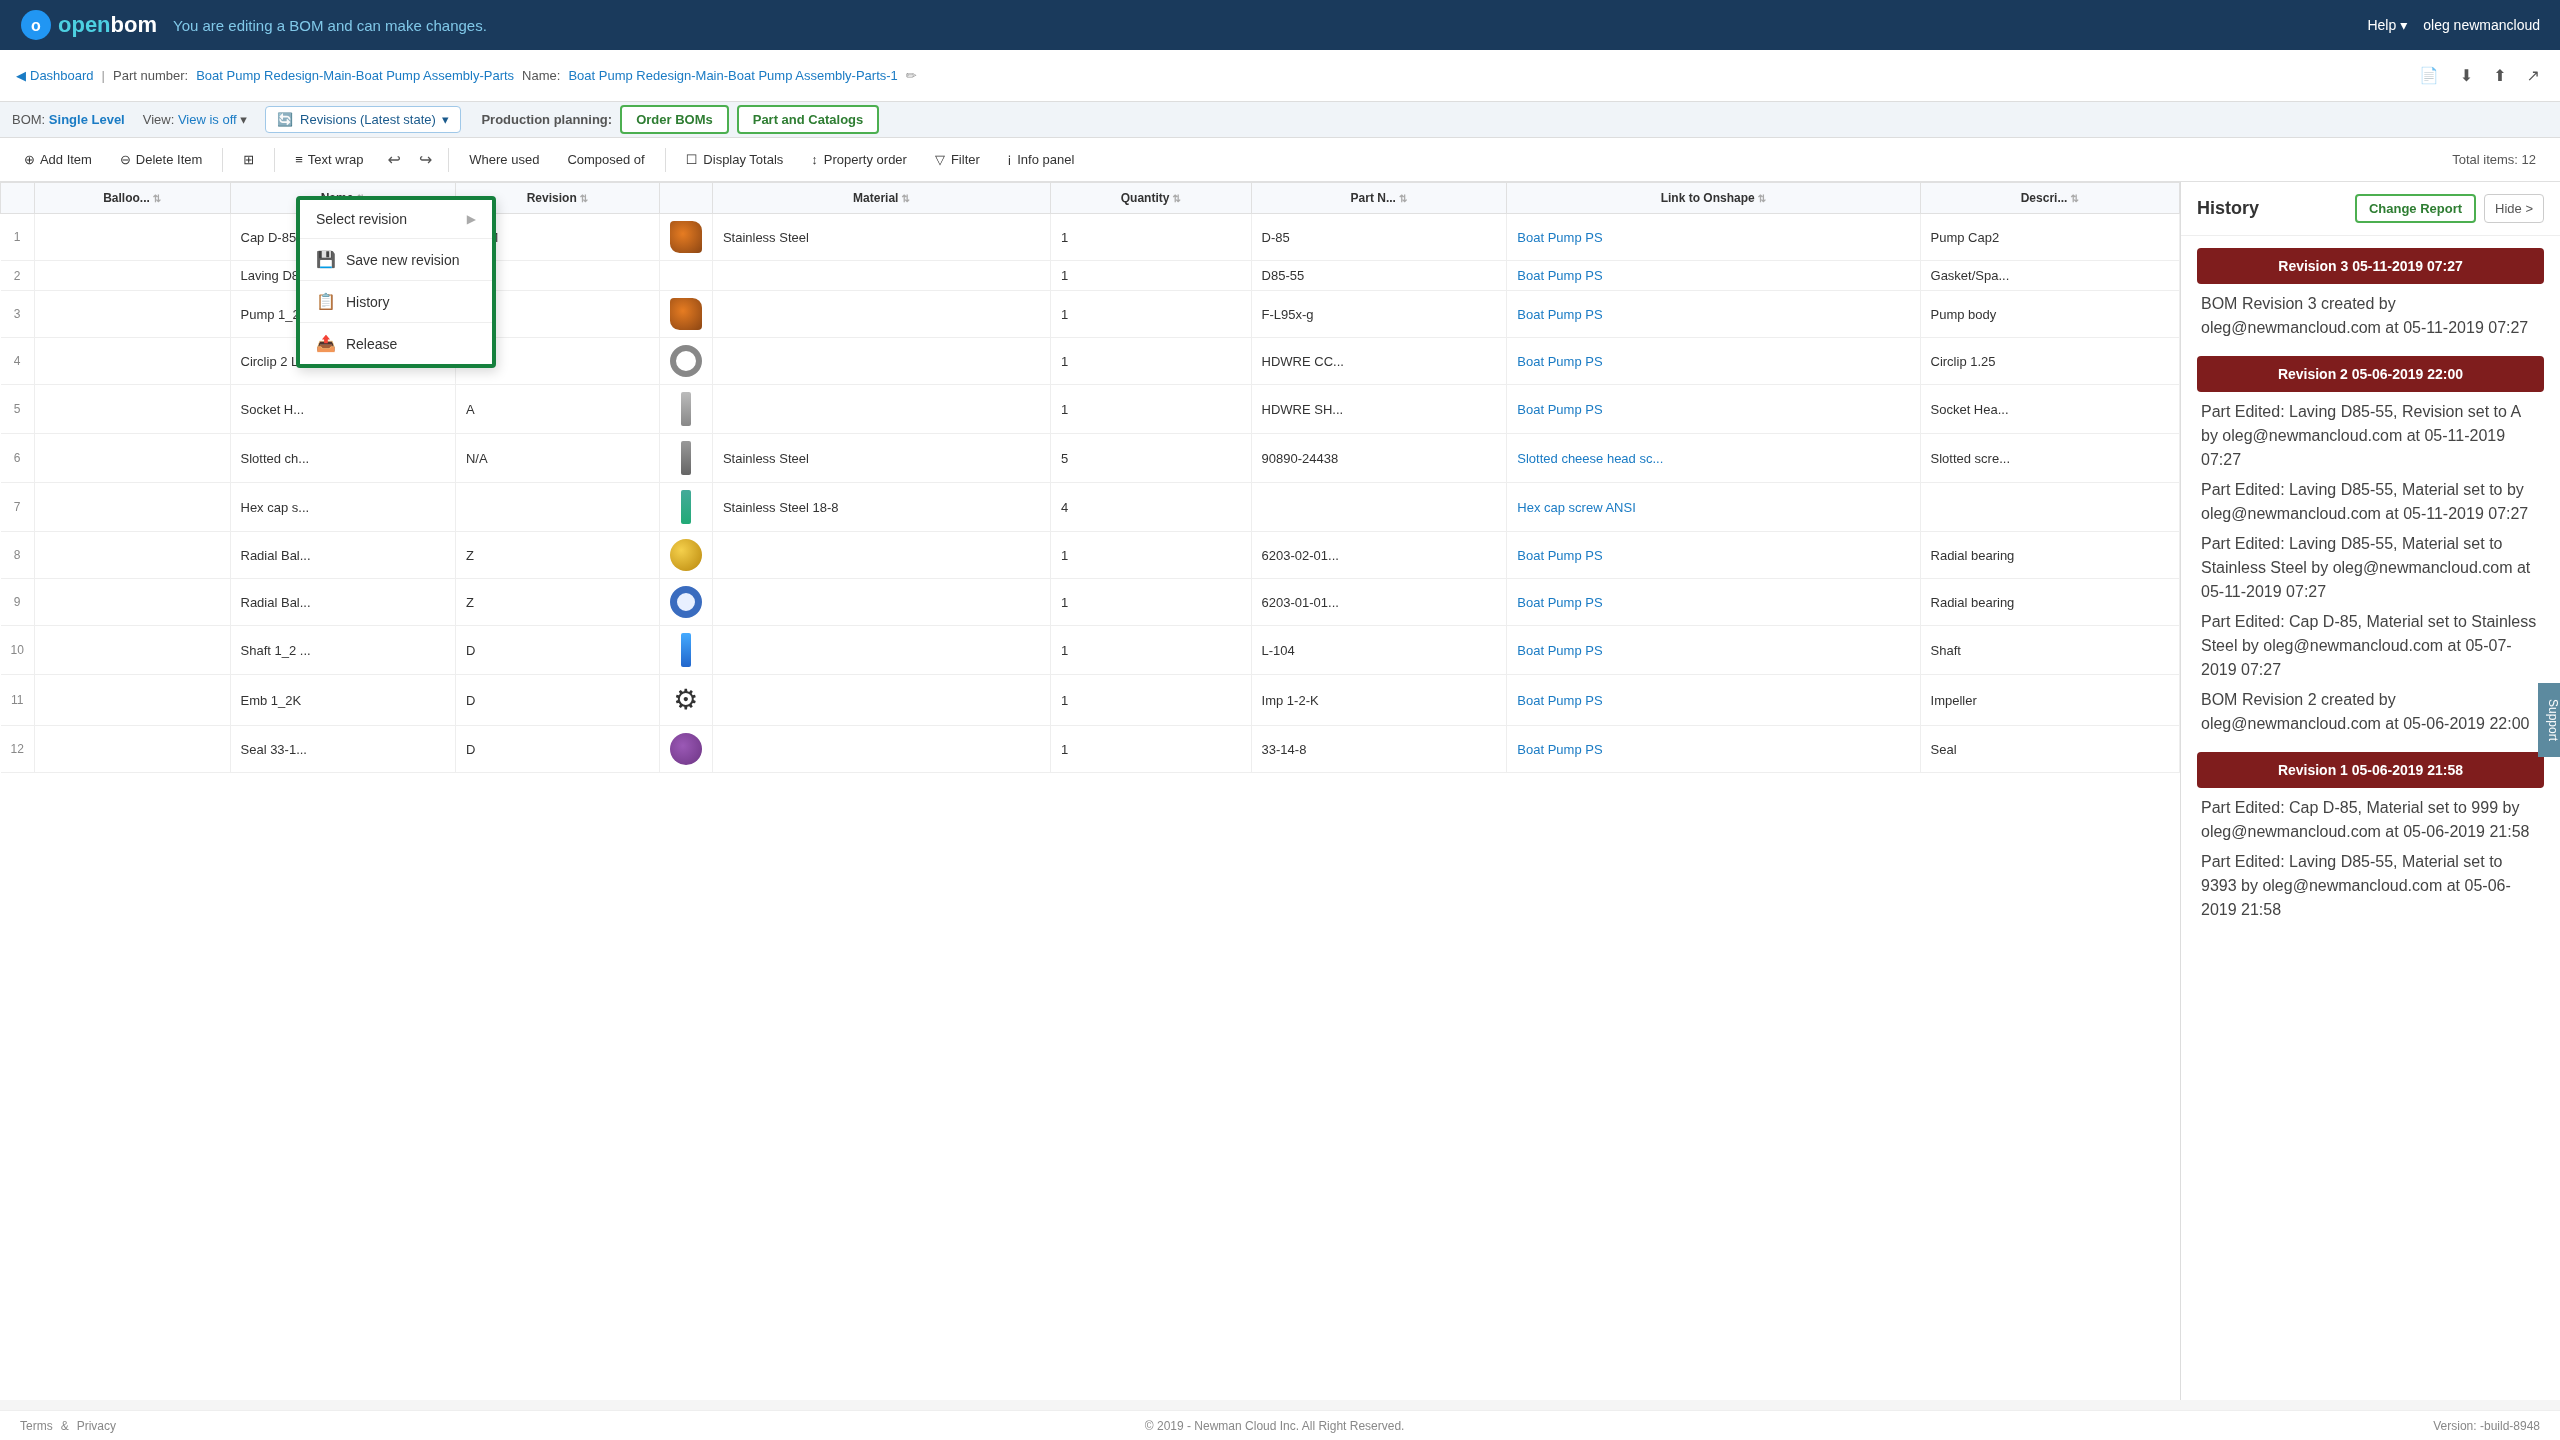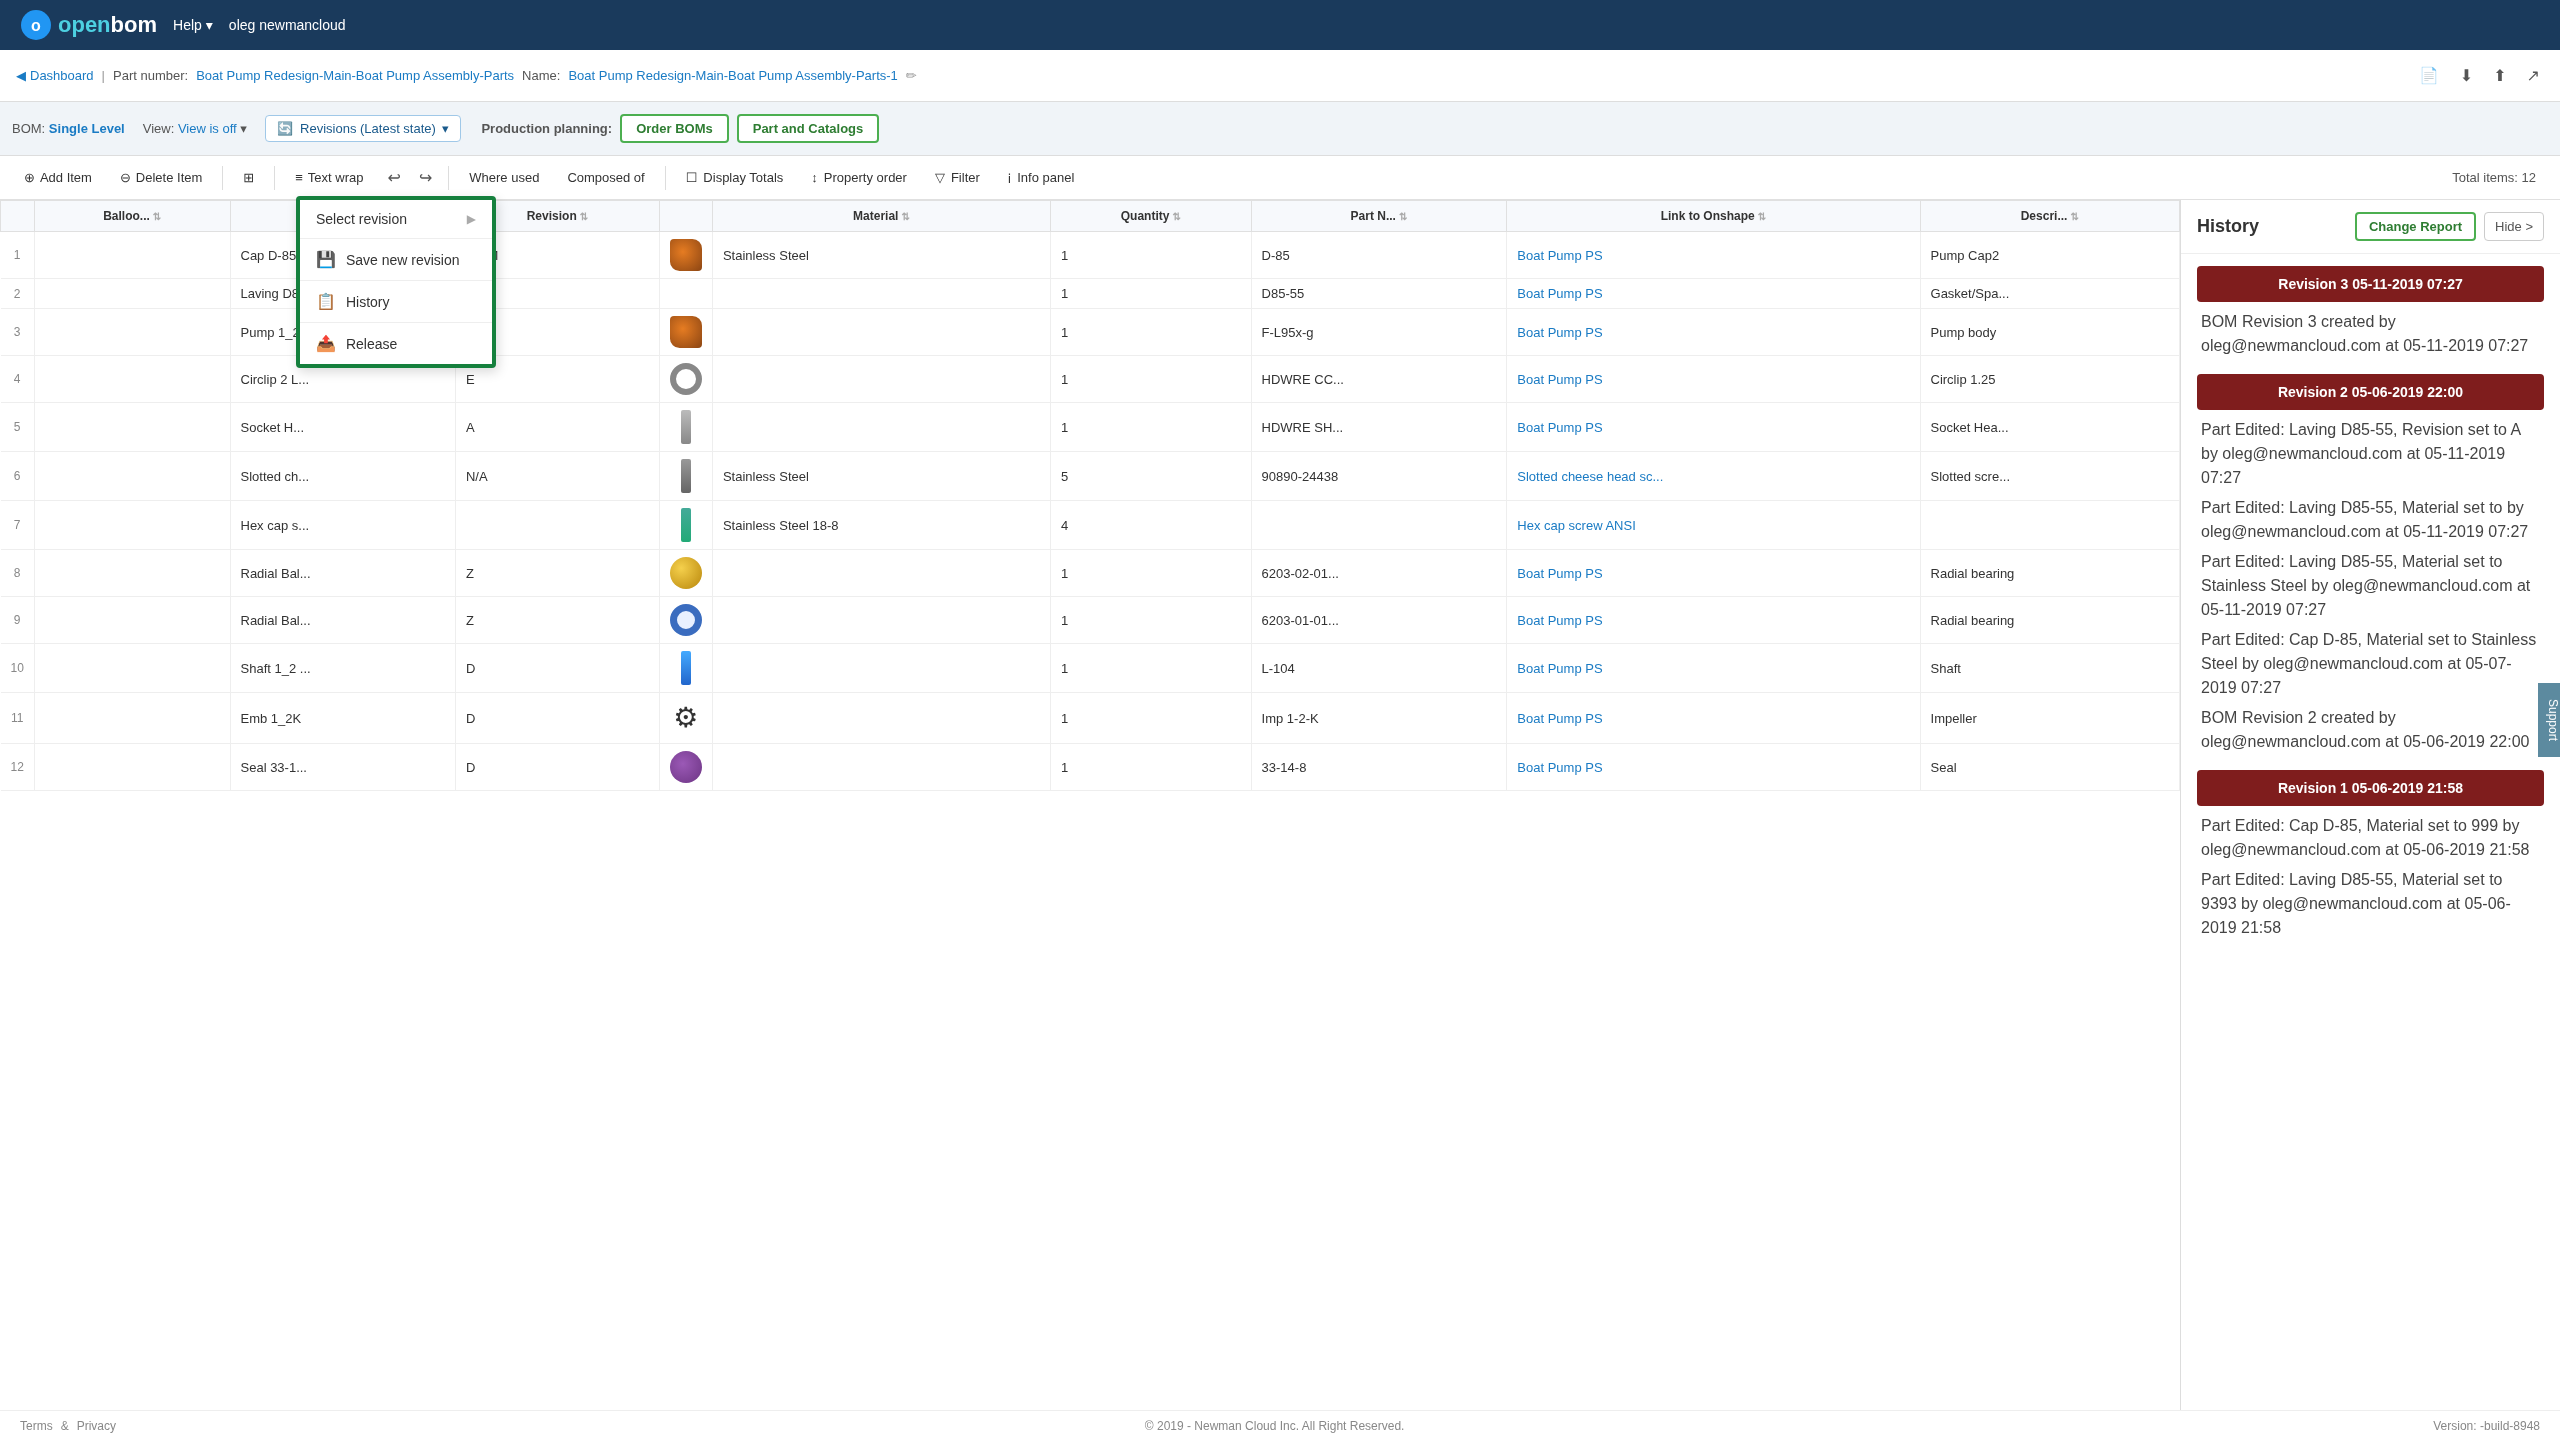--- a/index.html
+++ b/index.html
@@ -76,21 +76,21 @@
     .icon-btn {
       color: #555;
       cursor: pointer;
       font-size: 16px;
       padding: 4px;
     }
 
     
     .toolbar {
       background: #f0f4f8;
-      height: 54px;
+      height: 36px;
       display: flex;
       align-items: center;
       padding: 0 12px;
       border-bottom: 1px solid #ddd;
       gap: 8px;
     }
     .bom-label { font-size: 13px; color: #555; }
     .bom-type { color: #1a7bc4; font-weight: bold; cursor: pointer; }
     .view-label { color: #555; font-size: 13px; margin-left: 10px; }
     .view-value { color: #1a7bc4; cursor: pointer; }
@@ -373,20 +373,21 @@
 <body>
 
 <div class="top-bar">
   <div class="logo">
     <svg width="32" height="32" viewBox="0 0 32 32">
       <circle cx="16" cy="16" r="15" fill="#2196F3"></circle>
       <text x="16" y="22" text-anchor="middle" fill="white" font-size="16" font-weight="bold">o</text>
     </svg>
     <span class="logo-text"><span>open</span>bom</span>
   </div>
+  <span class="top-bar-msg">You are editing a BOM and can make changes.</span>
   <div class="top-bar-right">
     <div class="help-btn">
       <span>Help</span>
       <span>▾</span>
     </div>
     <span>oleg newmancloud</span>
   </div>
 </div>
 
 <div class="breadcrumb-bar">

